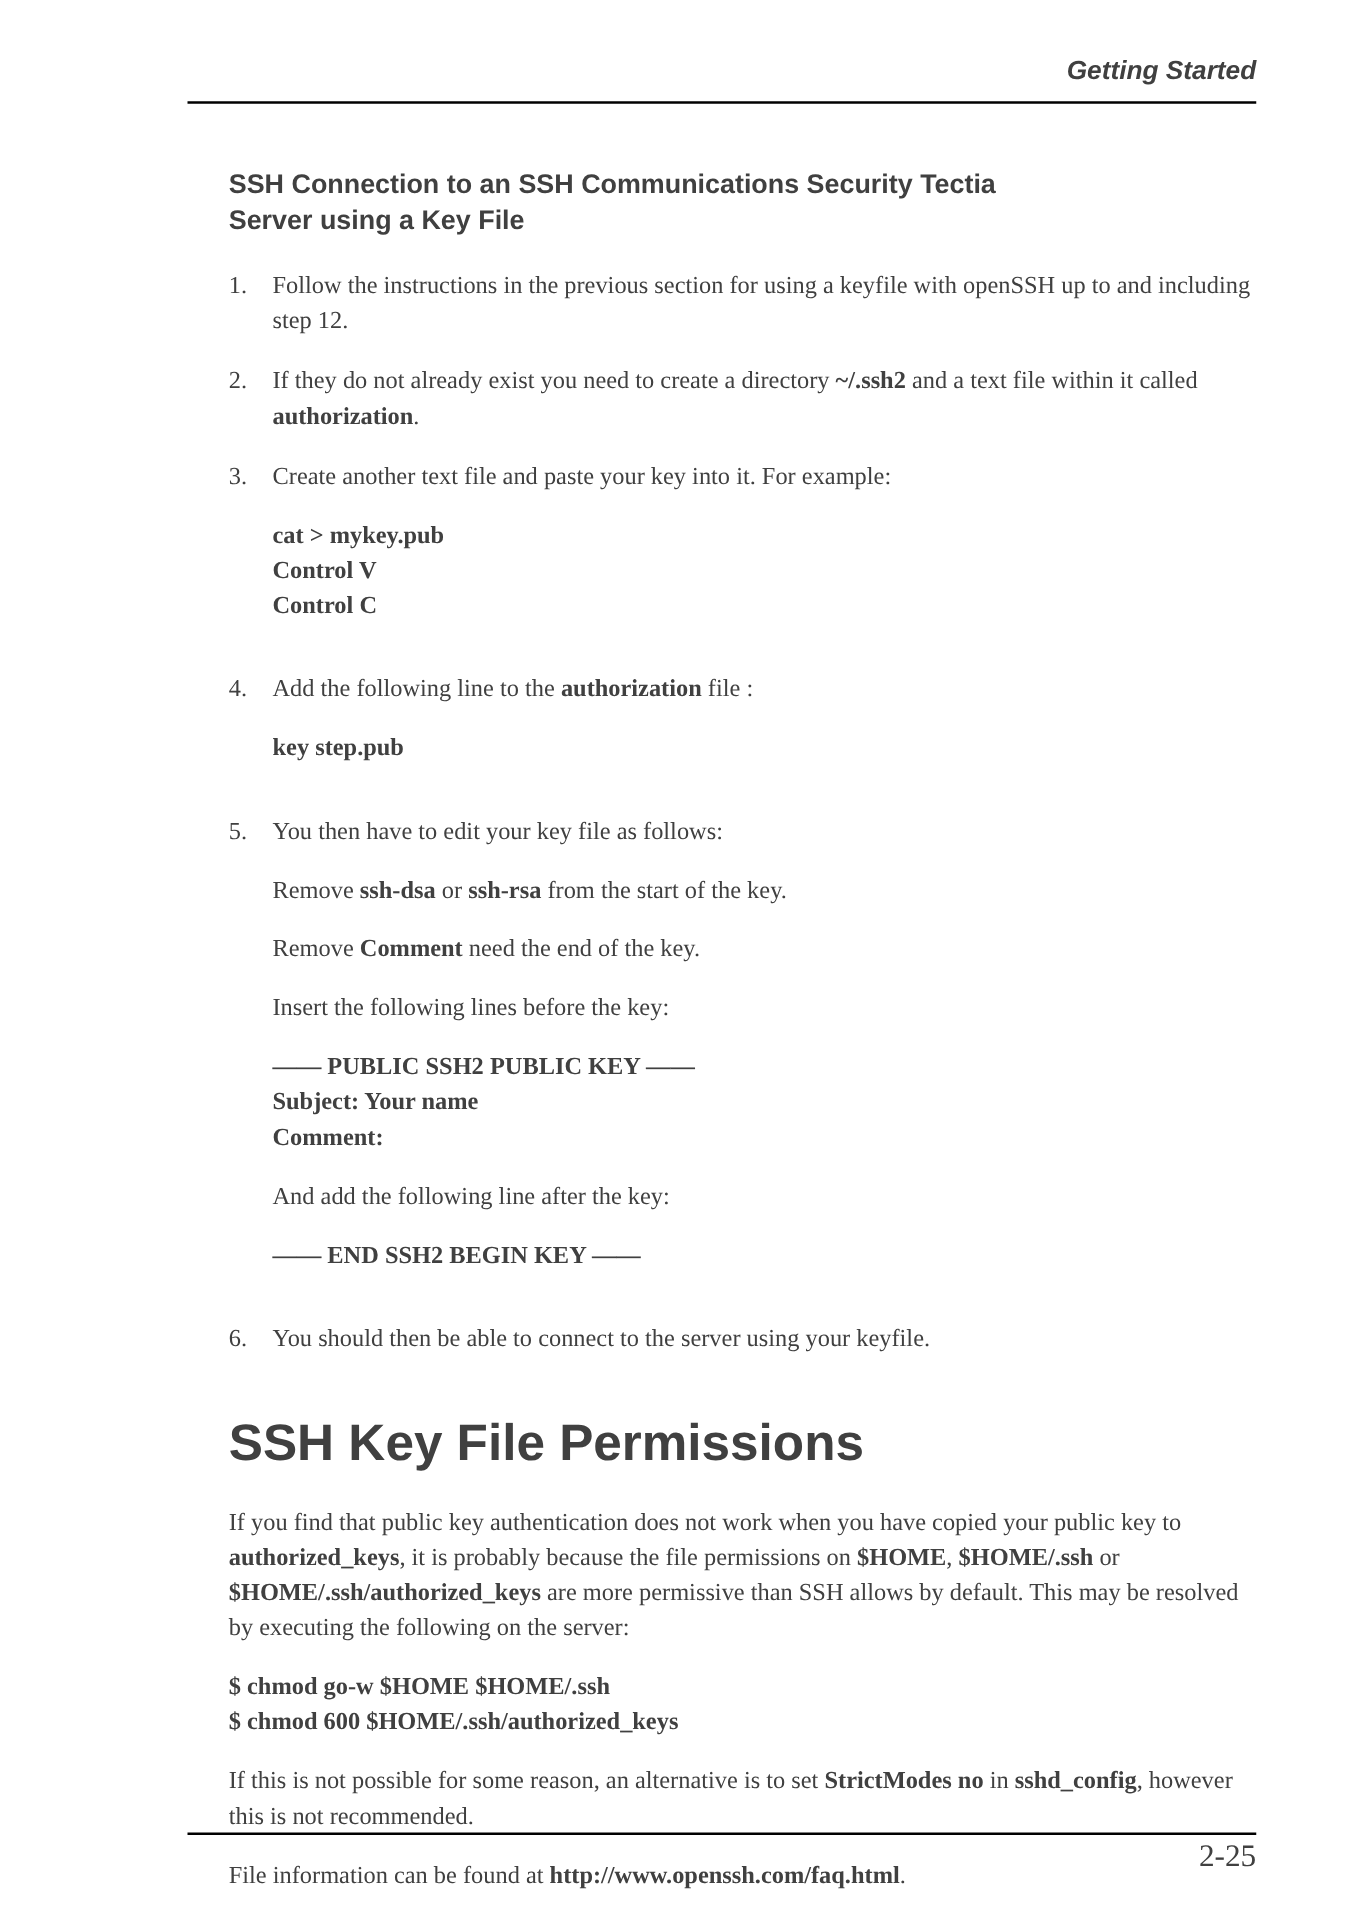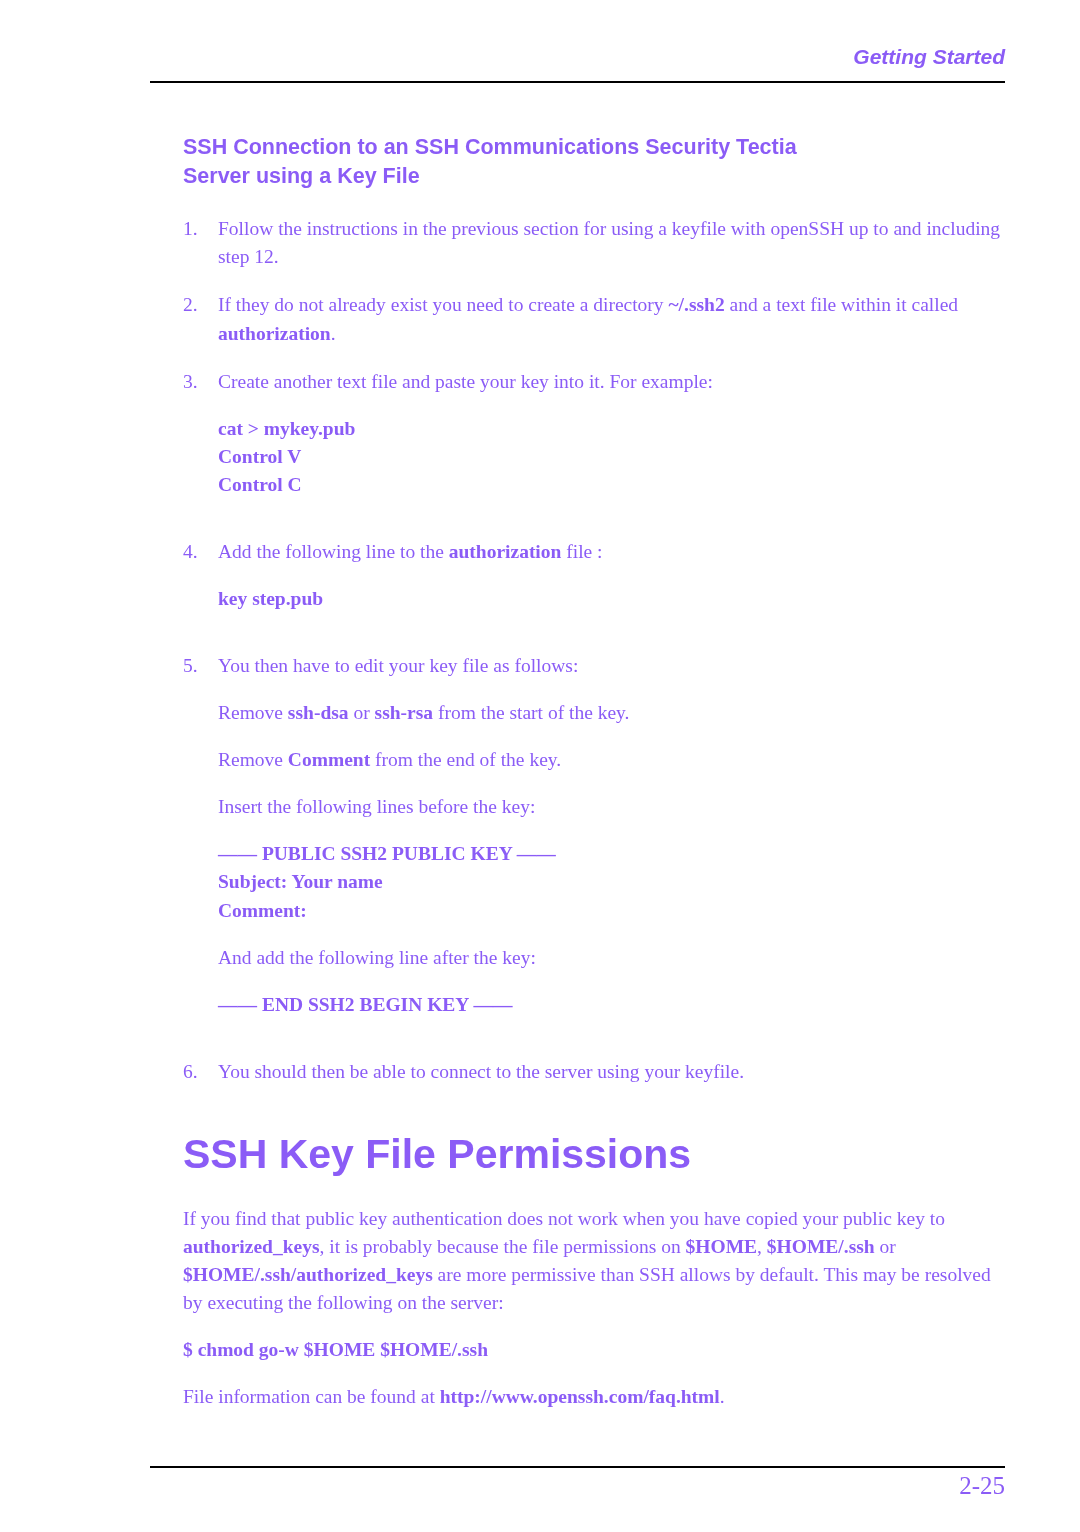--- a/index.html
+++ b/index.html
@@ -5,21 +5,21 @@
   html, body {
     margin: 0;
     padding: 0;
     background: #ffffff;
   }
   .page {
     position: relative;
     width: 1080px;
     height: 1532px;
     background: #ffffff;
-    color: #8b5cf6;
+    color: #404040;
     font-family: "Liberation Serif", serif;
     font-size: 19.5px;
     line-height: 1.44;
     overflow: hidden;
     text-decoration: underline;
   }
   .margin-frame {
     position: absolute;
     left: 150px;
     right: 75px;
@@ -149,21 +149,21 @@
             <div>key step.pub</div>
           </div>
         </div>
       </div>
 
       <div class="step">
         <span class="step-num">5.</span>
         <div class="step-body">
           <p><span>You then have to edit your key file as follows:</span></p>
           <p><span>Remove </span><b>ssh-dsa</b><span> or </span><b>ssh-rsa</b><span> from the start of the key.</span></p>
-          <p><span>Remove </span><b>Comment</b><span> from the end of the key.</span></p>
+          <p><span>Remove </span><b>Comment</b><span> need the end of the key.</span></p>
           <p><span>Insert the following lines before the key:</span></p>
           <div class="code-block">
             <div>—— PUBLIC SSH2 PUBLIC KEY ——</div>
             <div>Subject: Your name</div>
             <div>Comment:</div>
           </div>
           <p><span>And add the following line after the key:</span></p>
           <div class="code-block">
             <div>—— END SSH2 BEGIN KEY ——</div>
           </div>
@@ -176,22 +176,24 @@
           <p><span>You should then be able to connect to the server using your keyfile.</span></p>
         </div>
       </div>
 
       <div class="big-heading">SSH Key File Permissions</div>
 
       <p class="para"><span>If you find that public key authentication does not work when you have copied your public key to </span><b>authorized_keys</b><span>, it is probably because the file permissions on </span><b>$HOME</b><span>, </span><b>$HOME/.ssh</b><span> or </span><b>$HOME/.ssh/authorized_keys</b><span> are more permissive than SSH allows by default. This may be resolved by executing the following on the server:</span></p>
 
       <div class="code-block" style="margin-left:0;">
         <div>$ chmod go-w $HOME $HOME/.ssh</div>
-      </div>
-
+        <div>$ chmod 600 $HOME/.ssh/authorized_keys</div>
+      </div>
+
+      <p class="para"><span>If this is not possible for some reason, an alternative is to set </span><b>StrictModes no</b><span> in </span><b>sshd_config</b><span>, however this is not recommended.</span></p>
 
       <p class="para"><span>File information can be found at </span><b>http://www.openssh.com/faq.html</b><span>.</span></p>
 
     </div>
   </div>
 
   <div class="footer">
     <span class="page-num">2-25</span>
   </div>
 

